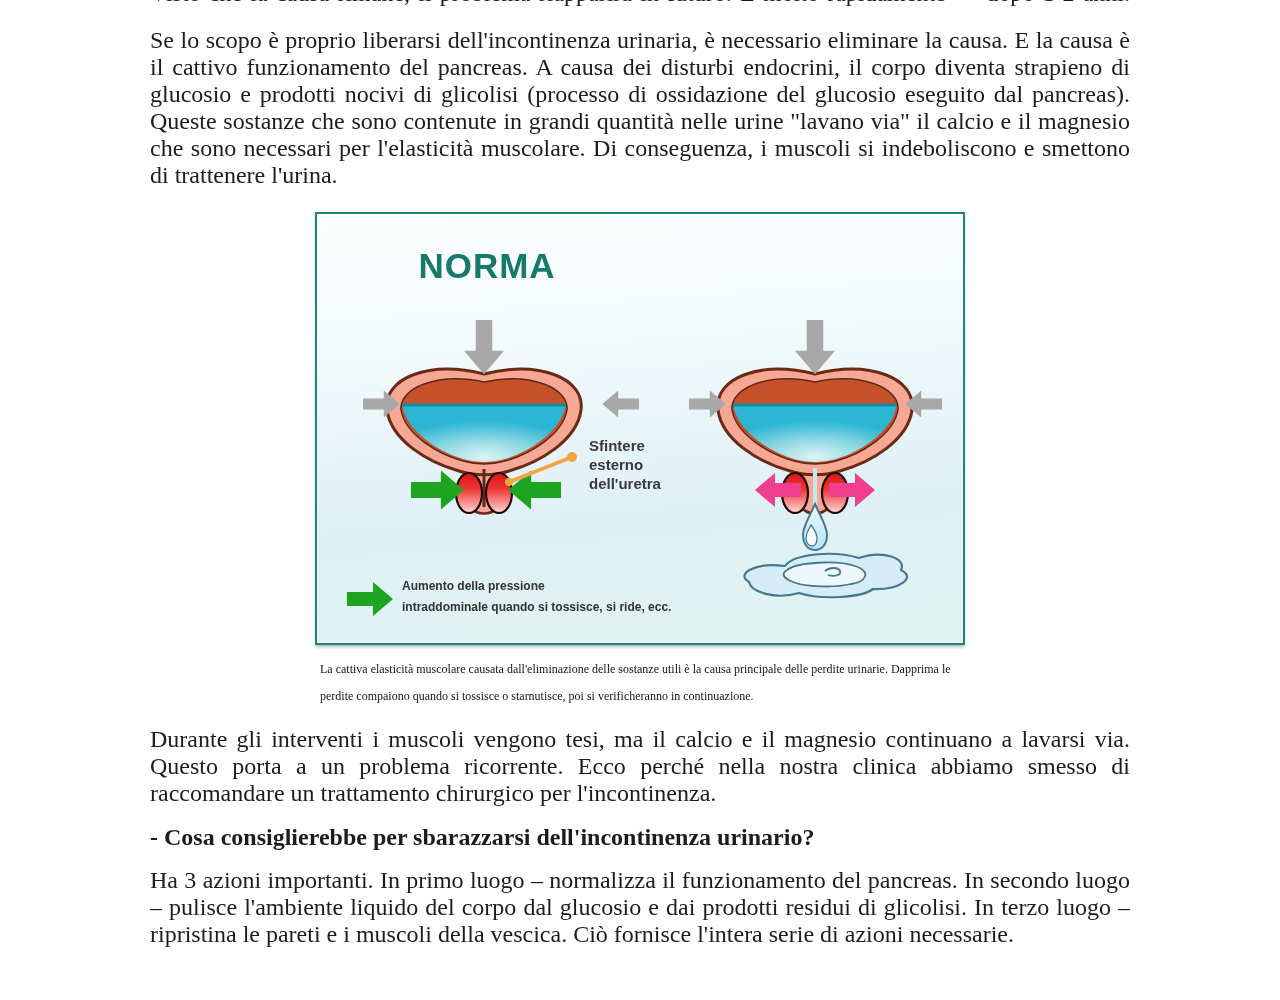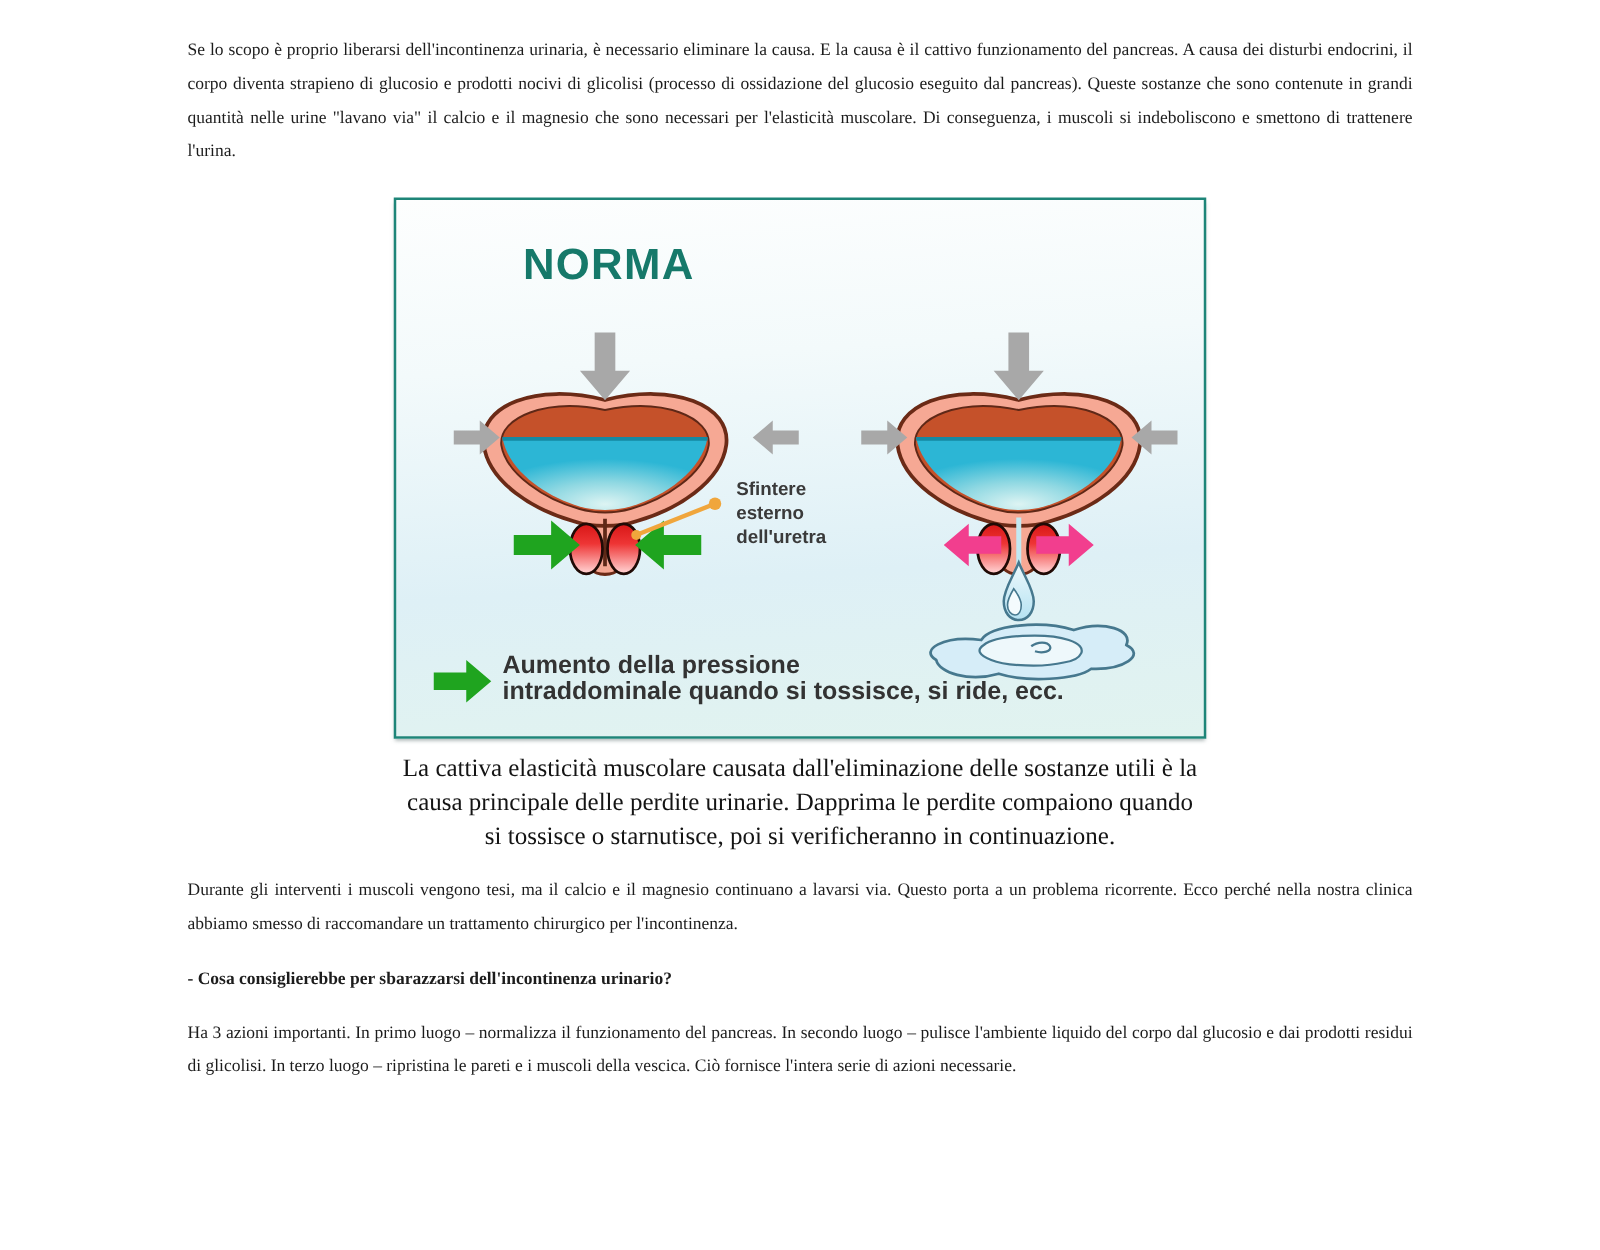--- a/index.html
+++ b/index.html
@@ -2,21 +2,21 @@
 <html><head>
 <meta charset="utf-8">
 <style>
   html,body{margin:0;padding:0;}
   body{
     width:1280px;height:1000px;overflow:hidden;background:#ffffff;
     font-family:"Liberation Serif","DejaVu Serif",serif;color:#1c1c1c;
   }
   .content{width:980px;margin-left:150px;}
   .para{
-    font-size:14px;line-height:27px;text-align:justify;margin:0;
+    font-size:24px;line-height:27px;text-align:justify;margin:0;
   }
   .clipped-top{margin:-20px 0 0 0;text-align:justify;text-align-last:justify;white-space:nowrap;overflow:hidden;}
   .p1{margin-top:20px;}
   .p2{margin-top:4px;}
   .p3{margin-top:12px;}
   .p4{margin-top:16px;}
   .question{margin-top:17px;font-weight:bold;}
   a.article-link{color:#2525cd;text-decoration:underline;cursor:pointer;}
 
   
@@ -28,26 +28,26 @@
     background:linear-gradient(176deg,#fdfefe 0%,#f3fafb 30%,#def0f6 68%,#e1f3ef 100%);
     box-shadow:0 3px 3px -1px rgba(90,110,110,0.5);
   }
   .figure-box svg{position:absolute;left:0;top:0;}
   .dg-text{position:absolute;font-family:"Liberation Sans","DejaVu Sans",sans-serif;}
   .dg-title{font-weight:700;color:#16796a;text-align:center;}
   .dg-title-left{left:55px;top:32px;width:230px;font-size:35px;line-height:40px;letter-spacing:1px;}
   .dg-title-right{left:345px;top:18px;width:285px;font-size:33px;line-height:38px;}
   .dg-sphincter{left:272px;top:222px;font-size:15px;line-height:19px;font-weight:700;color:#3a3a3a;}
   .dg-sphincter span{display:block;}
-  .dg-legend{left:85px;top:362px;font-size:20px;line-height:21px;font-weight:700;color:#333333;}
+  .dg-legend{left:85px;top:362px;font-size:12px;line-height:21px;font-weight:700;color:#333333;}
   .dg-legend span{display:block;}
 
   .caption{
-    width:640px;margin:11px auto 16px auto;text-align:center;
-    font-size:20px;line-height:27px;color:#141414;
+    width:640px;margin:11px auto 16px auto;text-align:left;
+    font-size:12px;line-height:27px;color:#141414;
   }
 </style>
 </head>
 <body>
 
 <div class="content">
 
   <p class="para clipped-top">Visto che la causa rimane, il problema riapparirà in futuro. E molto rapidamente — dopo 1-2 anni.</p>
 
   <p class="para p1">Se lo scopo è proprio liberarsi dell'incontinenza urinaria, è necessario eliminare la causa. E la causa è il cattivo funzionamento del pancreas. A causa dei disturbi endocrini, il corpo diventa strapieno di glucosio e prodotti nocivi di glicolisi (processo di ossidazione del glucosio eseguito dal pancreas). Queste sostanze che sono contenute in grandi quantità nelle urine "lavano via" il calcio e il magnesio che sono necessari per l'elasticità muscolare. Di conseguenza, i muscoli si indeboliscono e smettono di trattenere l'urina.</p>

